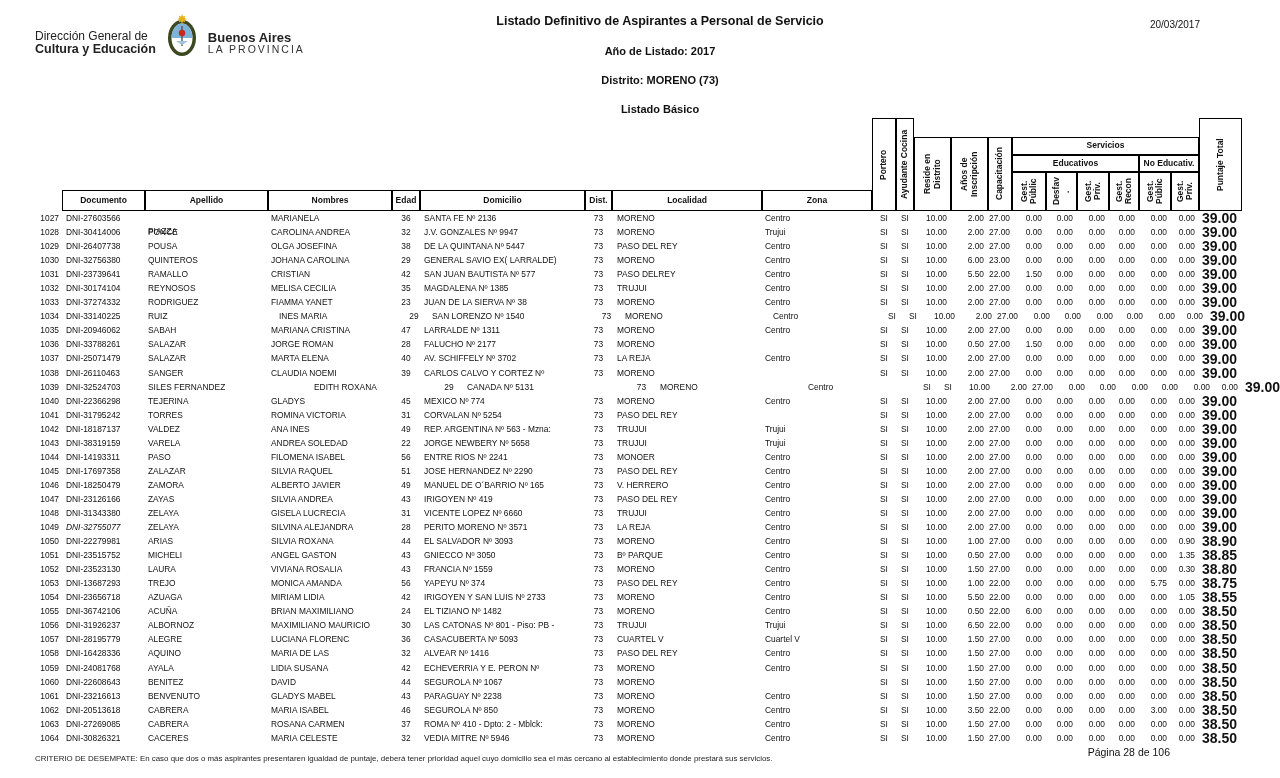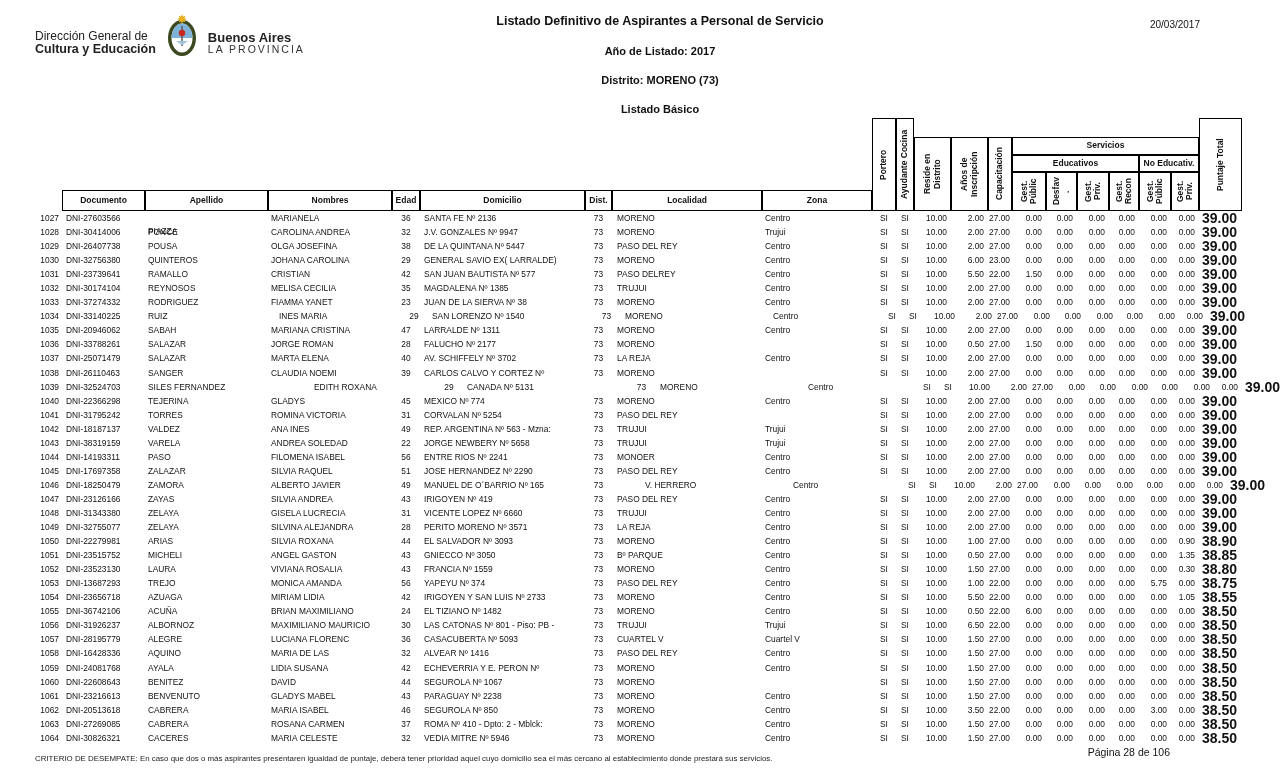--- a/index.html
+++ b/index.html
@@ -558,21 +558,21 @@
           <div class="cell t-r total" style="width: 43px; padding-right: 5px;">39.00</div>
         </div>
         <div class="row">
           <div class="cell t-r" style="width: 27px; padding-right: 3px;">1046</div>
           <div class="cell t-l" style="width: 83px; padding-left: 4px;">DNI-18250479</div>
           <div class="cell t-l" style="width: 123px; padding-left: 3px;">ZAMORA</div>
           <div class="cell t-l" style="width: 124px; padding-left: 3px;">ALBERTO JAVIER</div>
           <div class="cell t-c" style="width: 28px;">49</div>
           <div class="cell t-l" style="width: 165px; padding-left: 4px;">MANUEL DE O´BARRIO Nº 165</div>
           <div class="cell t-c" style="width: 27px;">73</div>
-          <div class="cell t-l" style="width: 150px; padding-left: 5px; margin-left: 28px;">V. HERRERO</div>
+          <div class="cell t-l" style="width: 150px; padding-left: 5px;">V. HERRERO</div>
           <div class="cell t-l" style="width: 110px; padding-left: 3px;">Centro</div>
           <div class="cell t-c" style="width: 24px;">SI</div>
           <div class="cell t-c" style="width: 18px;">SI</div>
           <div class="cell t-r" style="width: 37px; padding-right: 4px;">10.00</div>
           <div class="cell t-r" style="width: 37px; padding-right: 4px;">2.00</div>
           <div class="cell t-r" style="width: 24px; padding-right: 2px;">27.00</div>
           <div class="cell t-r" style="width: 34px; padding-right: 4px;">0.00</div>
           <div class="cell t-r" style="width: 31px; padding-right: 4px;">0.00</div>
           <div class="cell t-r" style="width: 32px; padding-right: 4px;">0.00</div>
           <div class="cell t-r" style="width: 30px; padding-right: 4px;">0.00</div>
@@ -621,21 +621,21 @@
           <div class="cell t-r" style="width: 34px; padding-right: 4px;">0.00</div>
           <div class="cell t-r" style="width: 31px; padding-right: 4px;">0.00</div>
           <div class="cell t-r" style="width: 32px; padding-right: 4px;">0.00</div>
           <div class="cell t-r" style="width: 30px; padding-right: 4px;">0.00</div>
           <div class="cell t-r" style="width: 32px; padding-right: 4px;">0.00</div>
           <div class="cell t-r" style="width: 28px; padding-right: 4px;">0.00</div>
           <div class="cell t-r total" style="width: 43px; padding-right: 5px;">39.00</div>
         </div>
         <div class="row">
           <div class="cell t-r" style="width: 27px; padding-right: 3px;">1049</div>
-          <div class="cell t-l" style="width: 83px; padding-left: 4px;">DNI-32755077</div>
+          <div class="cell t-l" style="width: 83px; padding-left: 4px; font-style: italic;">DNI-32755077</div>
           <div class="cell t-l" style="width: 123px; padding-left: 3px;">ZELAYA</div>
           <div class="cell t-l" style="width: 124px; padding-left: 3px;">SILVINA ALEJANDRA</div>
           <div class="cell t-c" style="width: 28px;">28</div>
           <div class="cell t-l" style="width: 165px; padding-left: 4px;">PERITO MORENO Nº 3571</div>
           <div class="cell t-c" style="width: 27px;">73</div>
           <div class="cell t-l" style="width: 150px; padding-left: 5px;">LA REJA</div>
           <div class="cell t-l" style="width: 110px; padding-left: 3px;">Centro</div>
           <div class="cell t-c" style="width: 24px;">SI</div>
           <div class="cell t-c" style="width: 18px;">SI</div>
           <div class="cell t-r" style="width: 37px; padding-right: 4px;">10.00</div>

